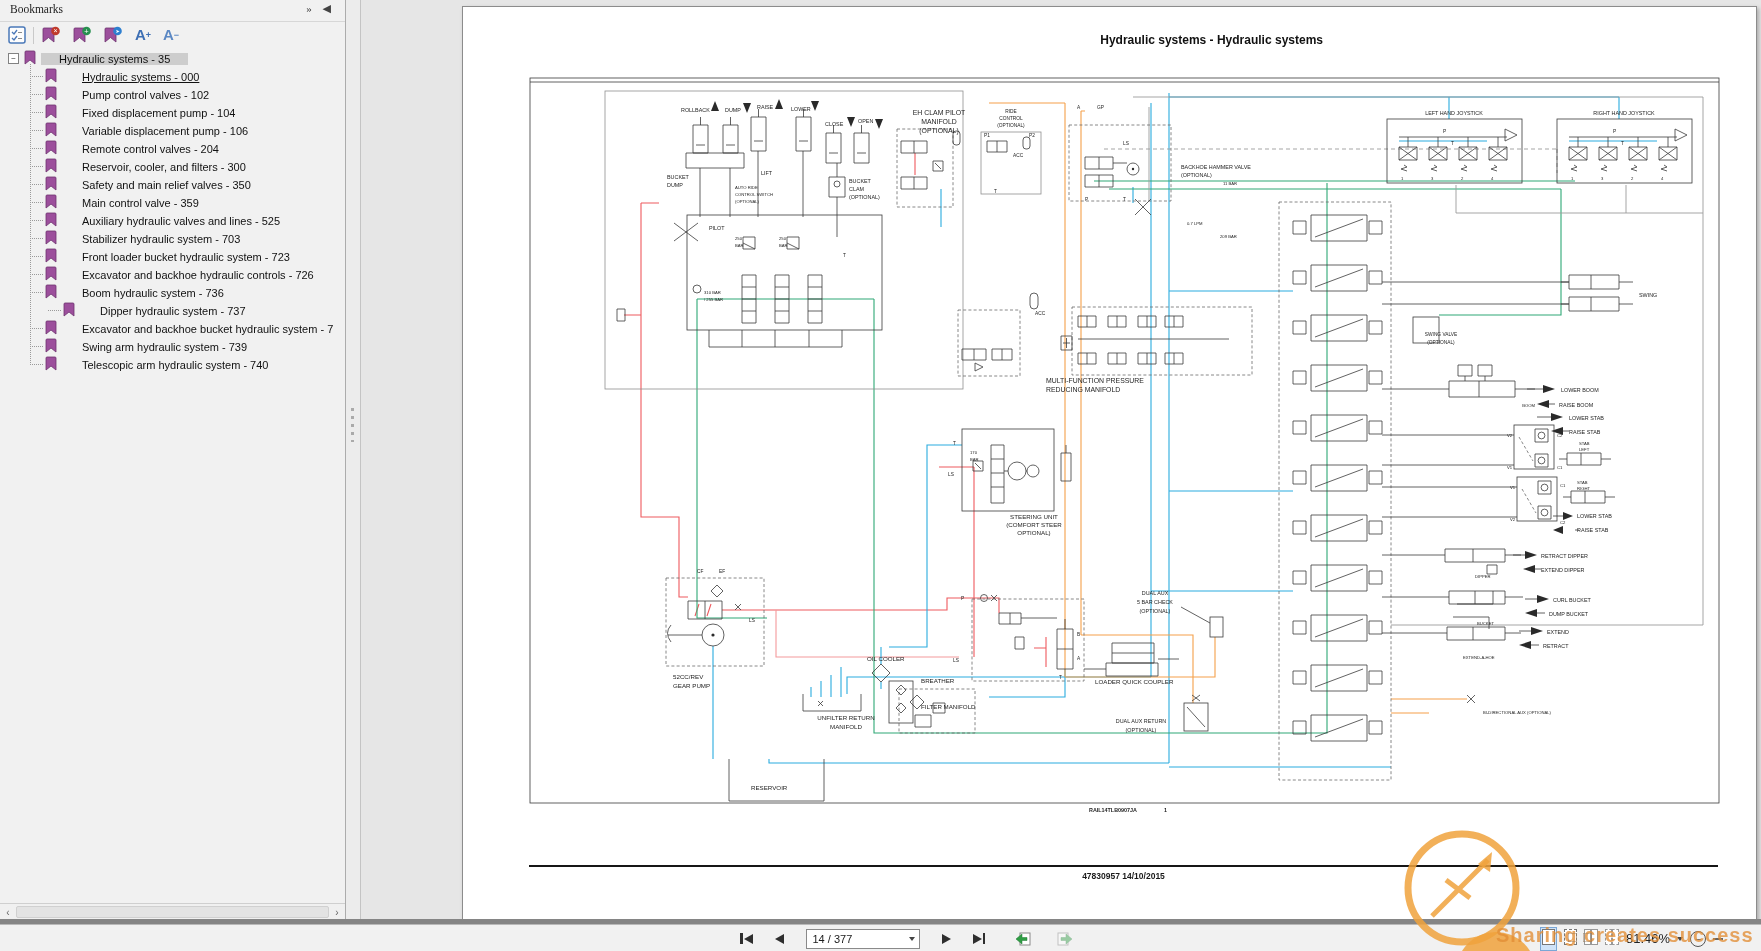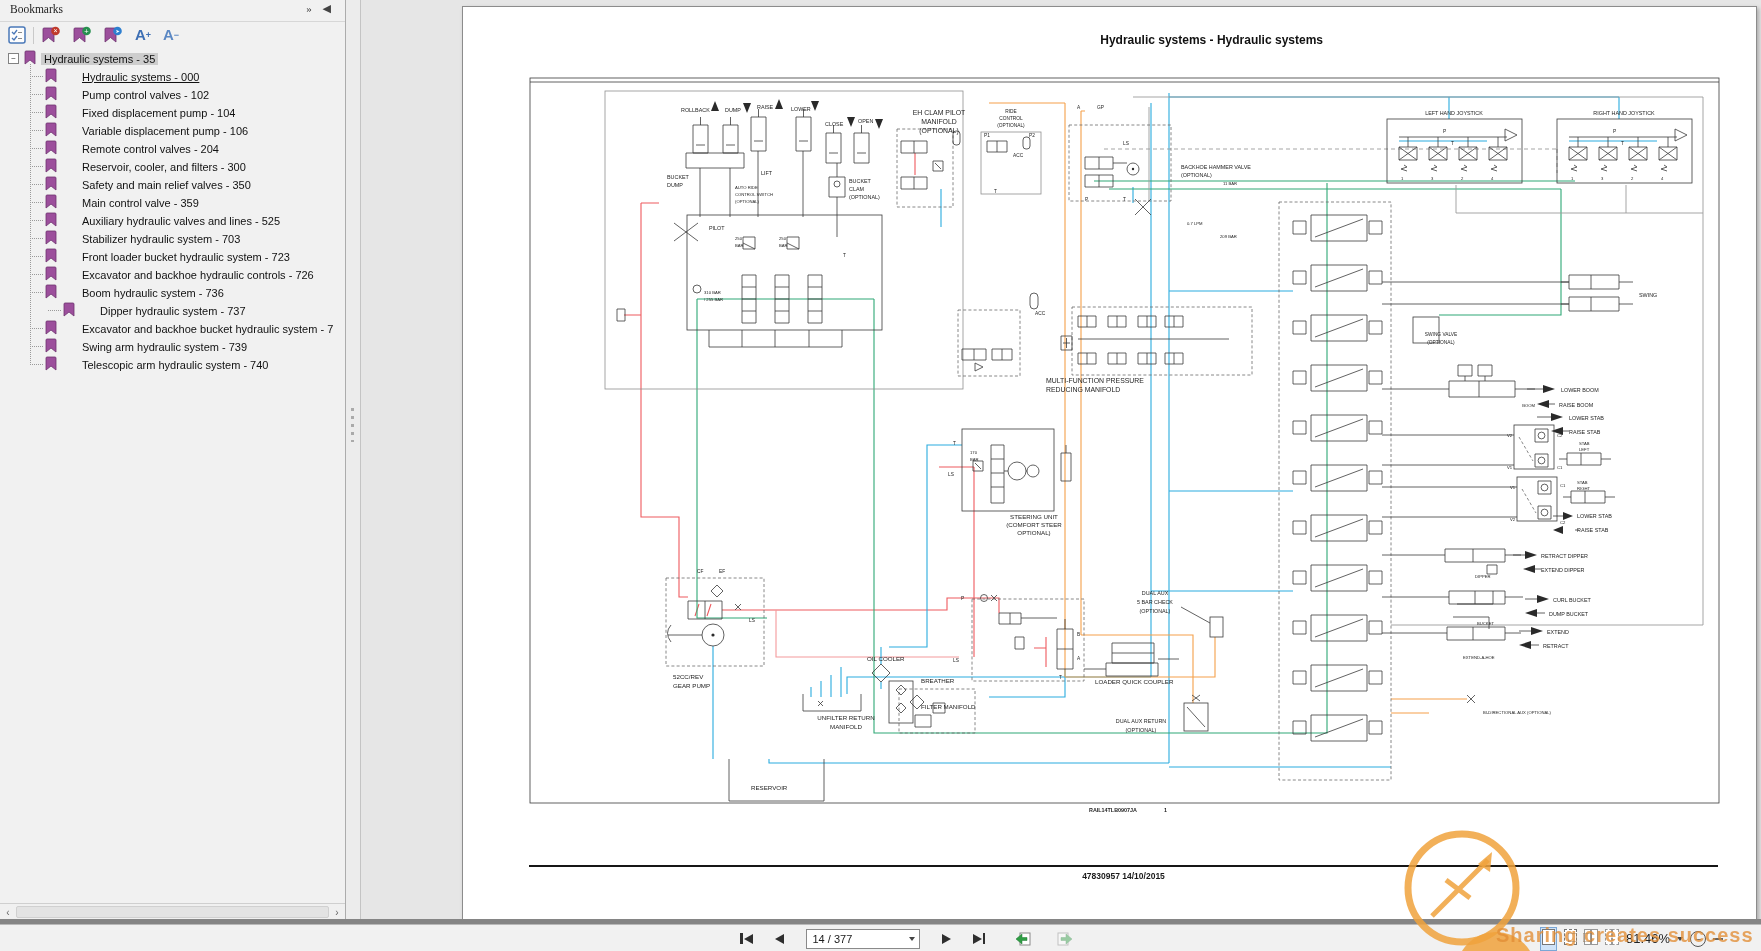--- a/index.html
+++ b/index.html
@@ -16,21 +16,21 @@
   .sbicon{display:inline-flex;align-items:center;justify-content:center;width:22px;height:20px;position:relative;}
   .vsep{width:1px;height:17px;background:#c9c9c9;margin:0 6px 0 5px;}
   .afont{font-weight:bold;color:#3d6fb4;font-size:15px;line-height:12px;}
   .asup{font-weight:bold;color:#3d6fb4;font-size:9px;vertical-align:super;line-height:8px;}
   #sb-tree{position:absolute;left:0;top:48px;width:100%;height:855px;font-size:11px;white-space:nowrap;}
   .vguide{position:absolute;left:30px;top:16px;height:301px;width:0;border-left:1px dotted #9a9a9a;}
   .trow{position:absolute;left:0;height:17px;display:flex;align-items:center;cursor:pointer;}
   .stub{display:inline-block;width:13px;height:0;border-top:1px dotted #9a9a9a;margin-right:2px;}
   .bm{flex:0 0 auto;margin-right:4px;}
   .tlabel{color:#111;padding-left:20px;}
-  .sel{background:#cdcdcd;padding:0 3px;}
+  .sel{background:#cdcdcd;padding:0 18px;}
   .cur{text-decoration:underline;}
   .expander{display:inline-flex;align-items:center;justify-content:center;width:9px;height:9px;
             border:1px solid #828282;background:#fff;font-size:8px;line-height:7px;color:#333;margin-right:5px;}
   #sb-hscroll{position:absolute;left:0;top:903px;width:345px;height:16px;background:#f0f0f0;
               border-top:1px solid #cfcfcf;display:flex;align-items:center;justify-content:space-between;
               font-size:10px;color:#666;}
   #sb-hscroll .sarr{width:16px;text-align:center;cursor:pointer;}
   #sb-hscroll .strack{flex:1;height:10px;background:#e3e3e3;border:1px solid #d0d0d0;border-radius:2px;}
   
   #splitter{position:absolute;left:346px;top:0;width:14px;height:919px;background:#ececec;

